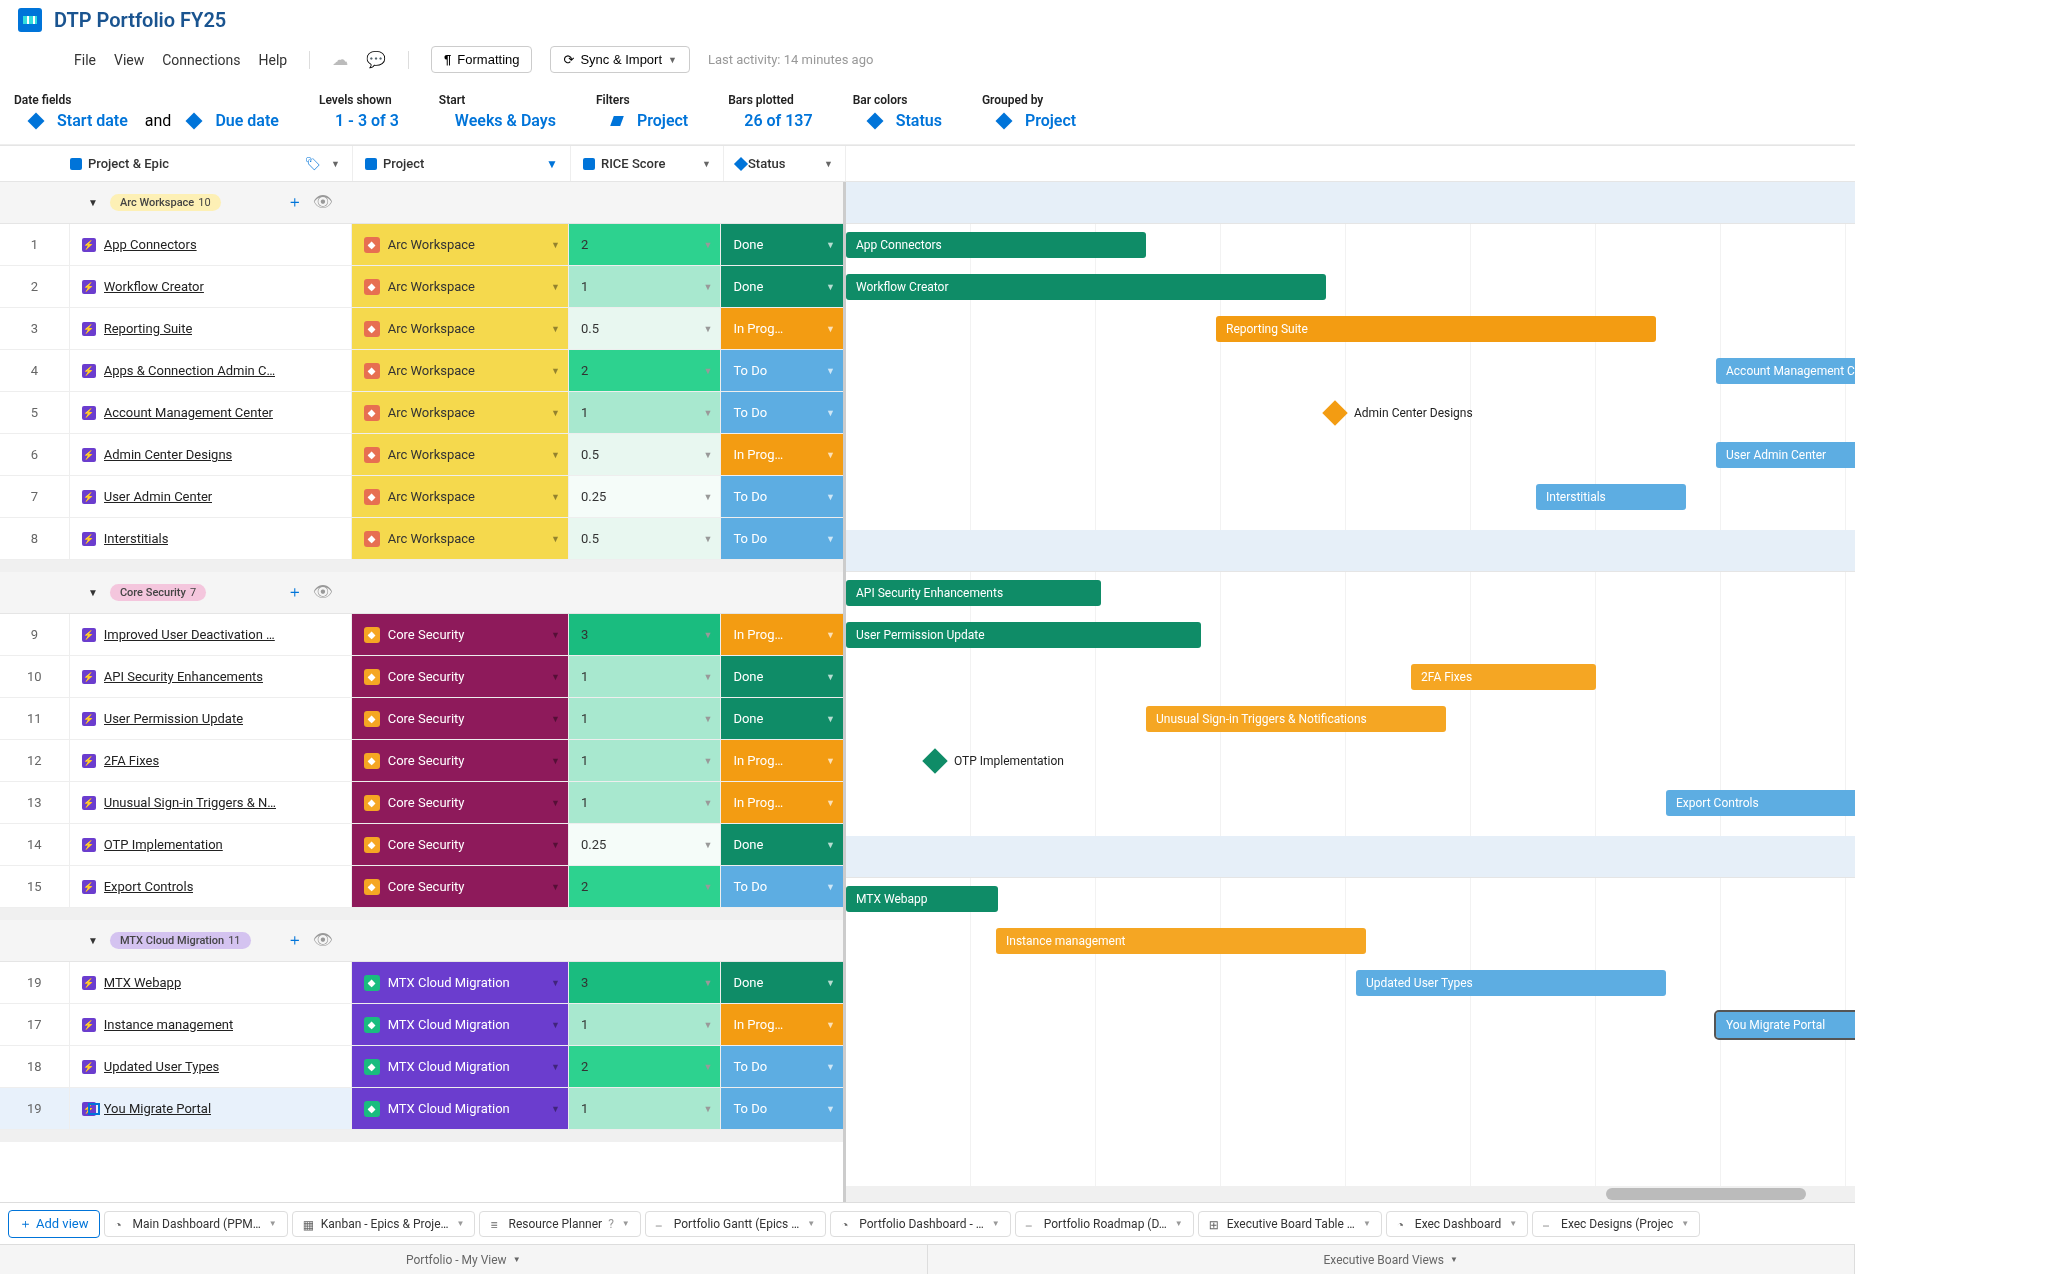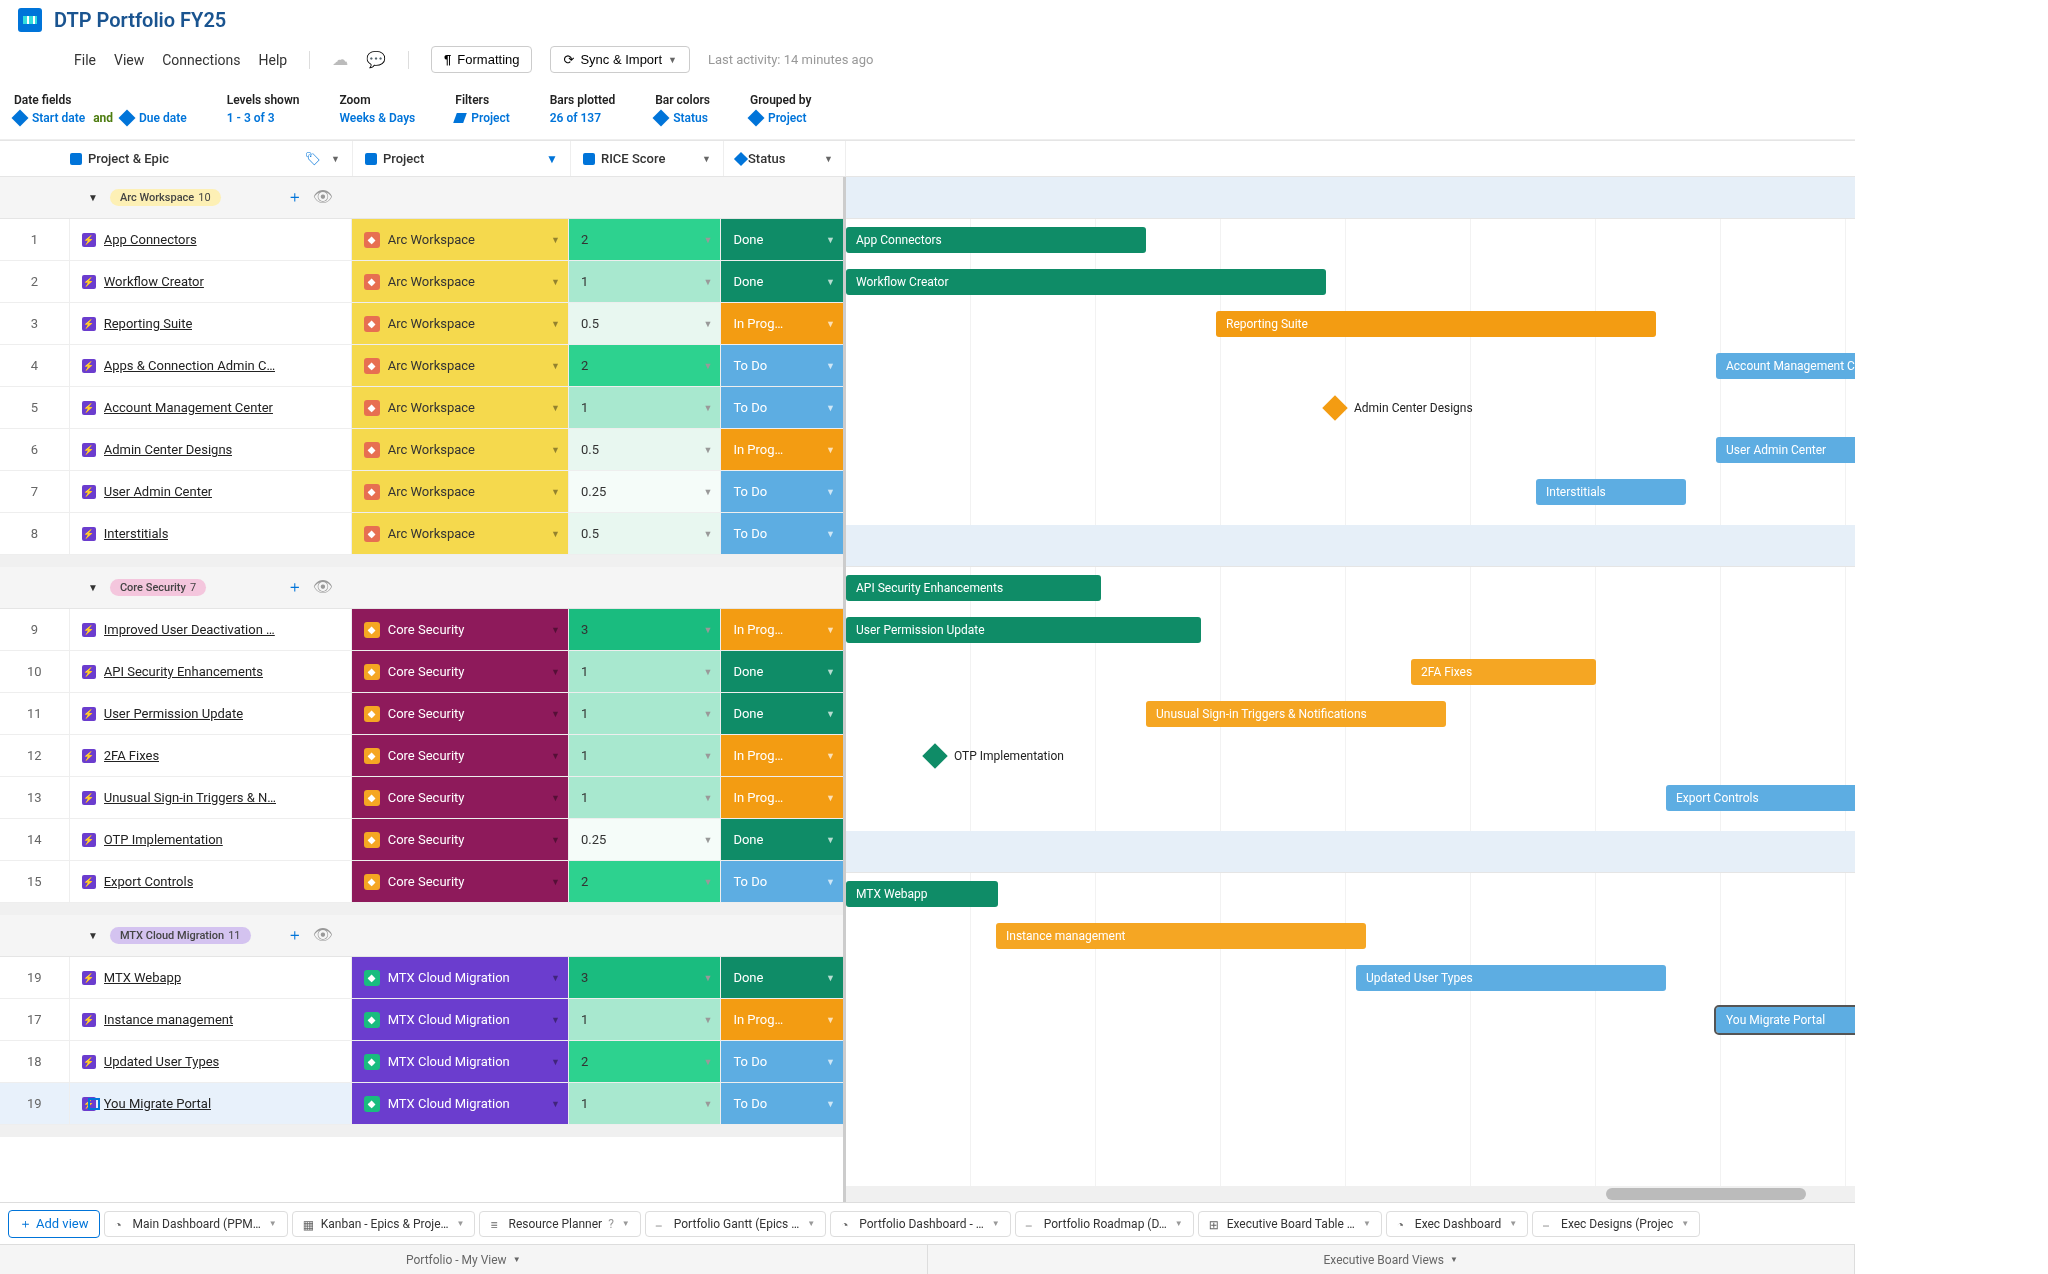--- a/index.html
+++ b/index.html
@@ -16,23 +16,23 @@
 .menubar { display: flex; align-items: center; padding: 6px 18px 12px 74px; gap: 18px; font-size: 14px; color: #333; }
 .menubar .spacer { width: 1px; height: 18px; background: #ddd; margin: 0 4px; }
 .btn { border: 1px solid #ccc; background: #fff; border-radius: 4px; padding: 5px 12px; display: inline-flex; align-items: center; gap: 6px; font-size: 13px; cursor: pointer; }
 .btn .caret { font-size: 9px; color: #666; }
 .activity { color: #999; font-size: 13px; }
 
 
 .configbar { display: flex; padding: 8px 14px 14px; gap: 40px; border-bottom: 1px solid #eee; }
 .config-item { display: flex; flex-direction: column; gap: 4px; }
 .config-label { font-size: 12px; font-weight: 600; color: #222; }
-.config-value { font-size: 12px; font-weight: 600; color: #0074d9; display: flex; align-items: center; gap: 4px; }
+.config-value { font-size: 16px; font-weight: 600; color: #0074d9; display: flex; align-items: center; gap: 13px; margin-left: 16px; }
 .diamond { width: 12px; height: 12px; background: #0074d9; transform: rotate(45deg); display: inline-block; margin-right:2px;}
-.and { color: #4d7c0f; font-weight: 700; margin: 0 4px;}
+.and { color: #000000; font-weight: 400; margin: 0 4px;}
 
 
 .colhead-row { display: flex; border-top: 1px solid #e5e5e5; border-bottom: 1px solid #e5e5e5; background:#fff; }
 .colhead { display: flex; align-items: center; padding: 10px 12px; font-size: 13px; font-weight: 500; position: relative; border-right:1px solid #eee;}
 .colhead.epic { width: 353px; padding-left: 70px;}
 .colhead.project { width: 218px; }
 .colhead.rice { width: 153px; }
 .colhead.status { width: 122px; }
 .colhead .sq { width:12px;height:12px;background:#0074d9;border-radius:2px;display:inline-block;margin-right:6px;}
 .filter-icon { margin-left: auto; color: #0074d9; font-size:12px;}
@@ -138,21 +138,21 @@
         <span class="and">and</span>
         <span class="diamond"></span>
           <span>Due date</span>
       </div>
     </div>
     <div class="config-item">
       <div class="config-label">Levels shown</div>
       <div class="config-value">1 - 3 of 3</div>
     </div>
     <div class="config-item">
-      <div class="config-label">Zoom</div>
+      <div class="config-label">Start</div>
       <div class="config-value">Weeks &amp; Days</div>
     </div>
     <div class="config-item">
       <div class="config-label">Filters</div>
       <div class="config-value">
           <span style="width:10px;height:10px;background:#0074d9;display:inline-block;transform:skewX(-20deg);margin-right:2px;"></span>
           <span>Project</span>
         </div>
     </div>
     <div class="config-item">

